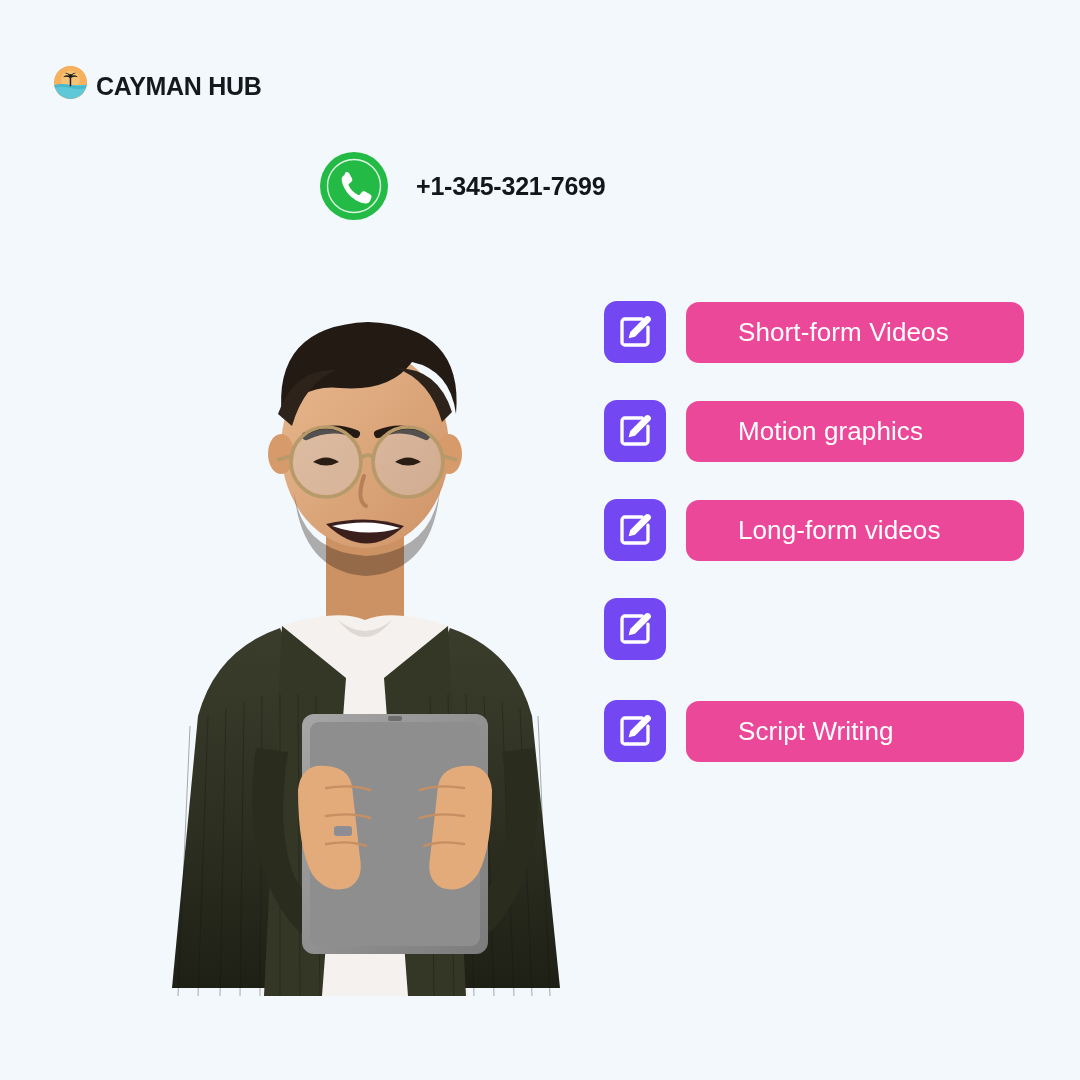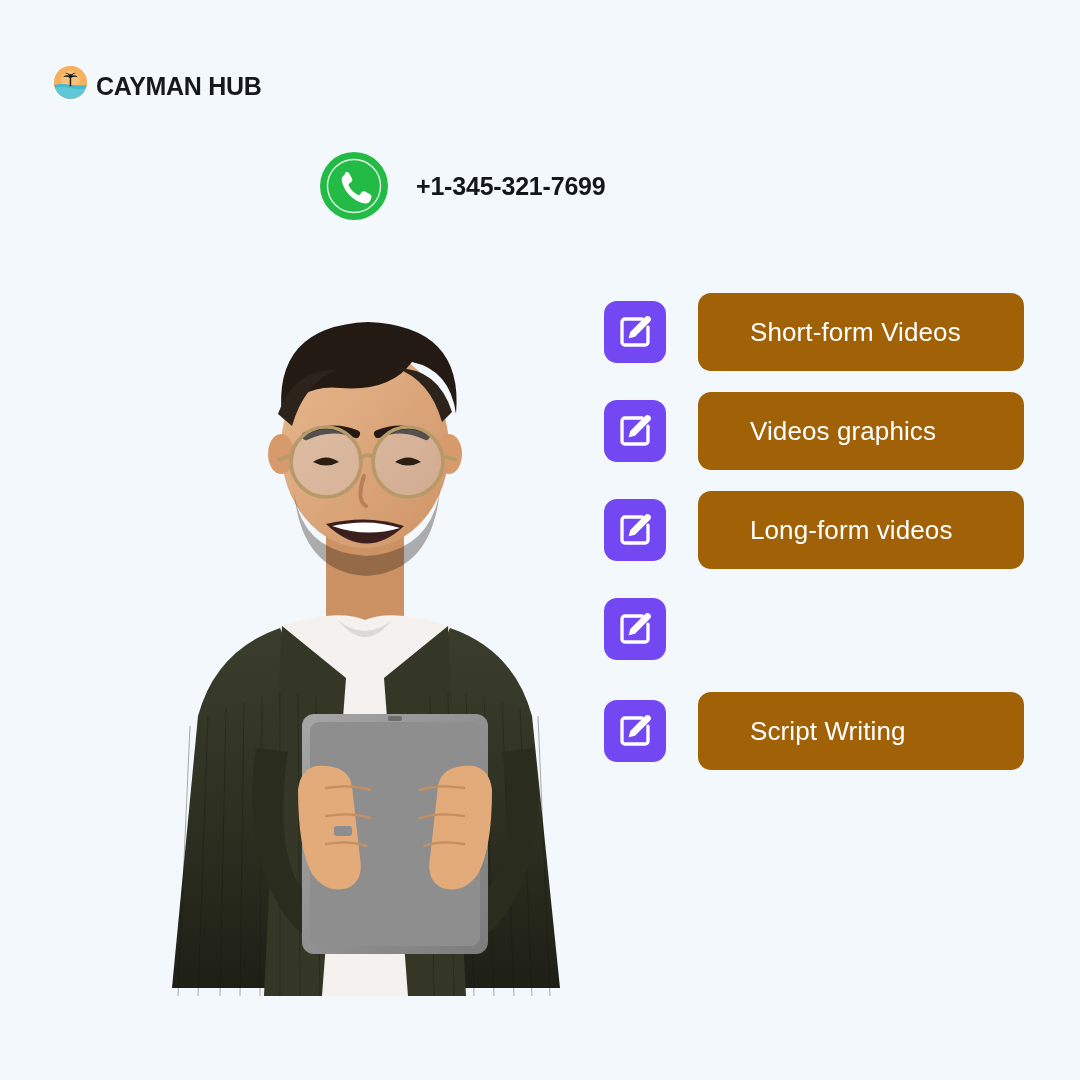--- a/index.html
+++ b/index.html
@@ -111,24 +111,24 @@
     border-radius: 13px;
     background: #7348f2;
     display: flex;
     align-items: center;
     justify-content: center;
     flex: 0 0 auto;
   }
   .service-icon svg { display: block; }
 
   .service-pill {
-    margin-left: 32px;
+    margin-left: 20px;
     flex: 1 1 auto;
-    height: 78px;
-    background: #a16207;
+    height: 61px;
+    background: #ec4899;
     border-radius: 13px;
     display: flex;
     align-items: center;
     box-sizing: border-box;
     padding-left: 52px;
   }
   .service-label {
     color: #ffffff;
     font-family: "Liberation Sans", sans-serif;
     font-size: 26px;
@@ -309,21 +309,21 @@
     </div>
 
     <div class="service-row">
       <div class="service-icon">
         <svg width="38" height="38" viewBox="0 0 24 24" fill="none" stroke="#ffffff" stroke-width="2.1" stroke-linecap="round" stroke-linejoin="round">
           <path d="M16.5 3.8H5.6A1.8 1.8 0 0 0 3.8 5.6v12.8a1.8 1.8 0 0 0 1.8 1.8h12.8a1.8 1.8 0 0 0 1.8-1.8V9"></path>
           <path d="M18.4 2.6a2.1 2.1 0 0 1 3 3L12 15l-4 1 1-4z" fill="#ffffff" stroke="none"></path>
         </svg>
       </div>
       <div class="service-pill">
-        <span class="service-label">Videos graphics</span>
+        <span class="service-label">Motion graphics</span>
       </div>
     </div>
 
     <div class="service-row">
       <div class="service-icon">
         <svg width="38" height="38" viewBox="0 0 24 24" fill="none" stroke="#ffffff" stroke-width="2.1" stroke-linecap="round" stroke-linejoin="round">
           <path d="M16.5 3.8H5.6A1.8 1.8 0 0 0 3.8 5.6v12.8a1.8 1.8 0 0 0 1.8 1.8h12.8a1.8 1.8 0 0 0 1.8-1.8V9"></path>
           <path d="M18.4 2.6a2.1 2.1 0 0 1 3 3L12 15l-4 1 1-4z" fill="#ffffff" stroke="none"></path>
         </svg>
       </div>

